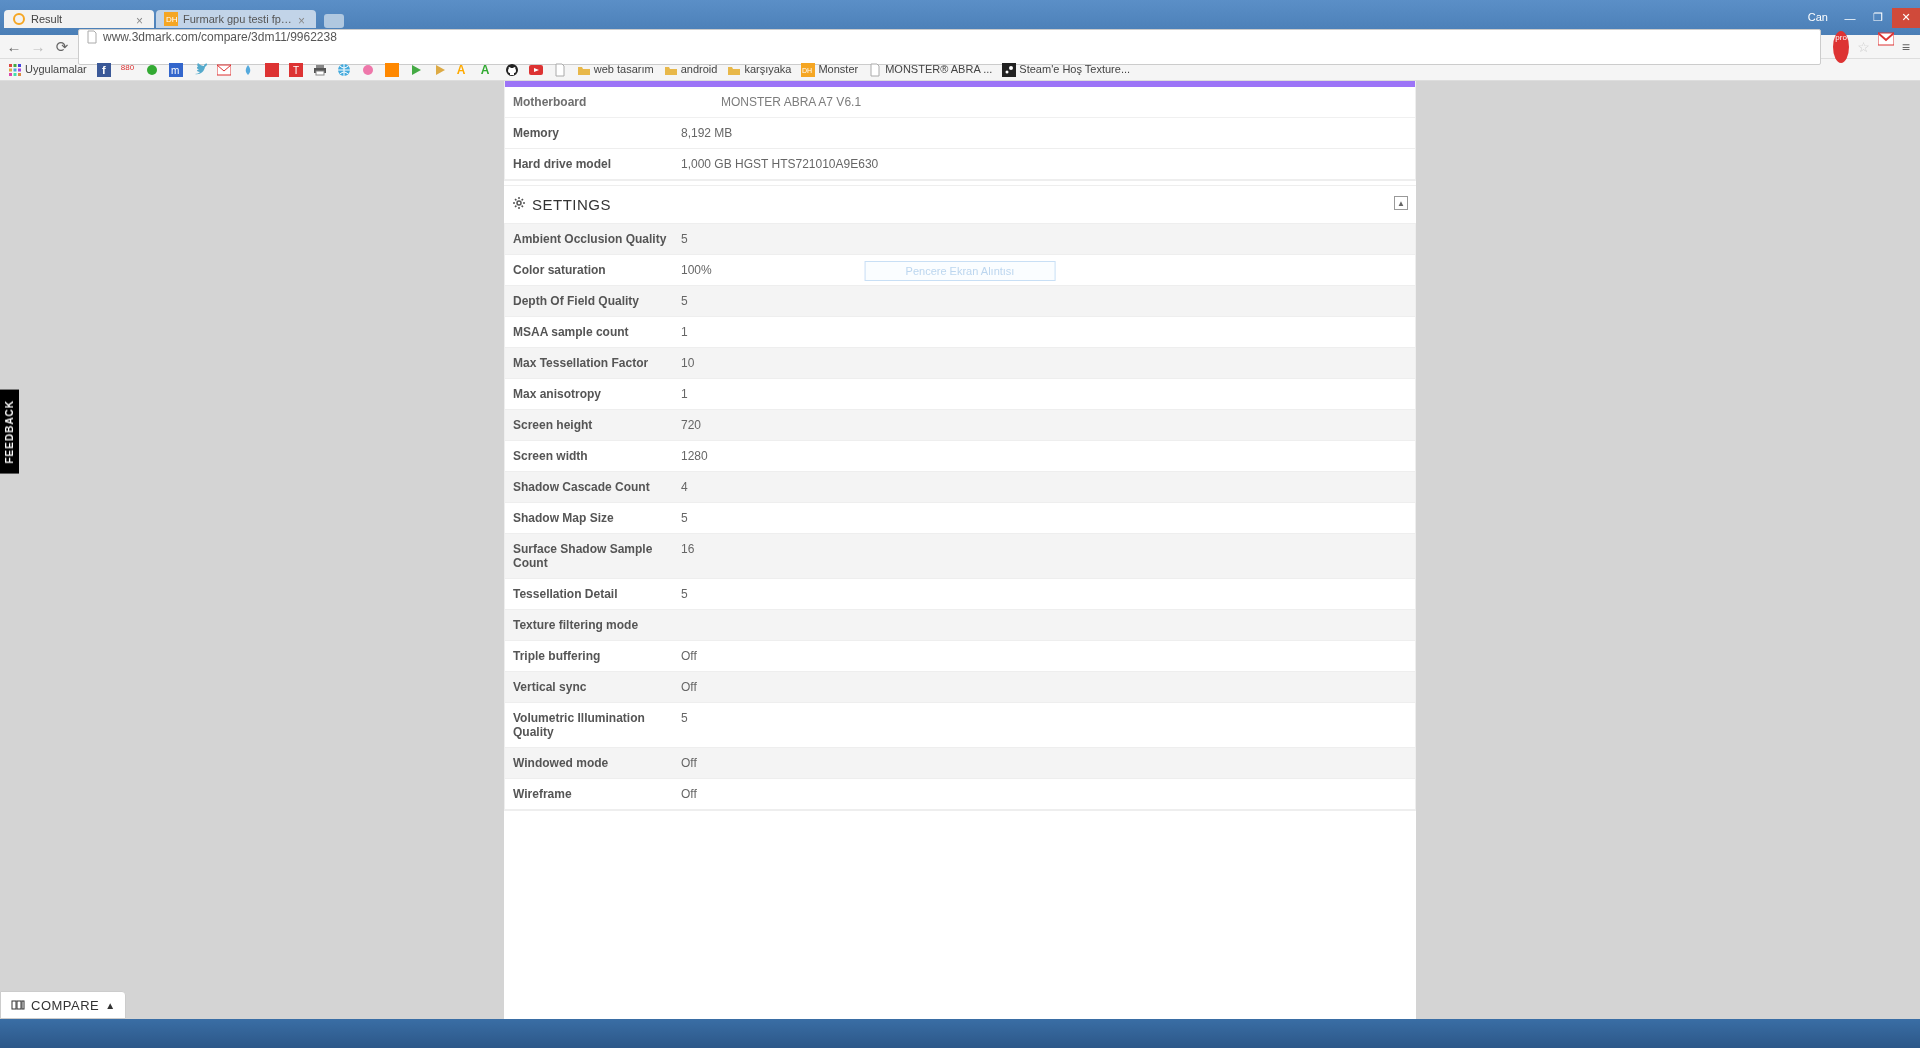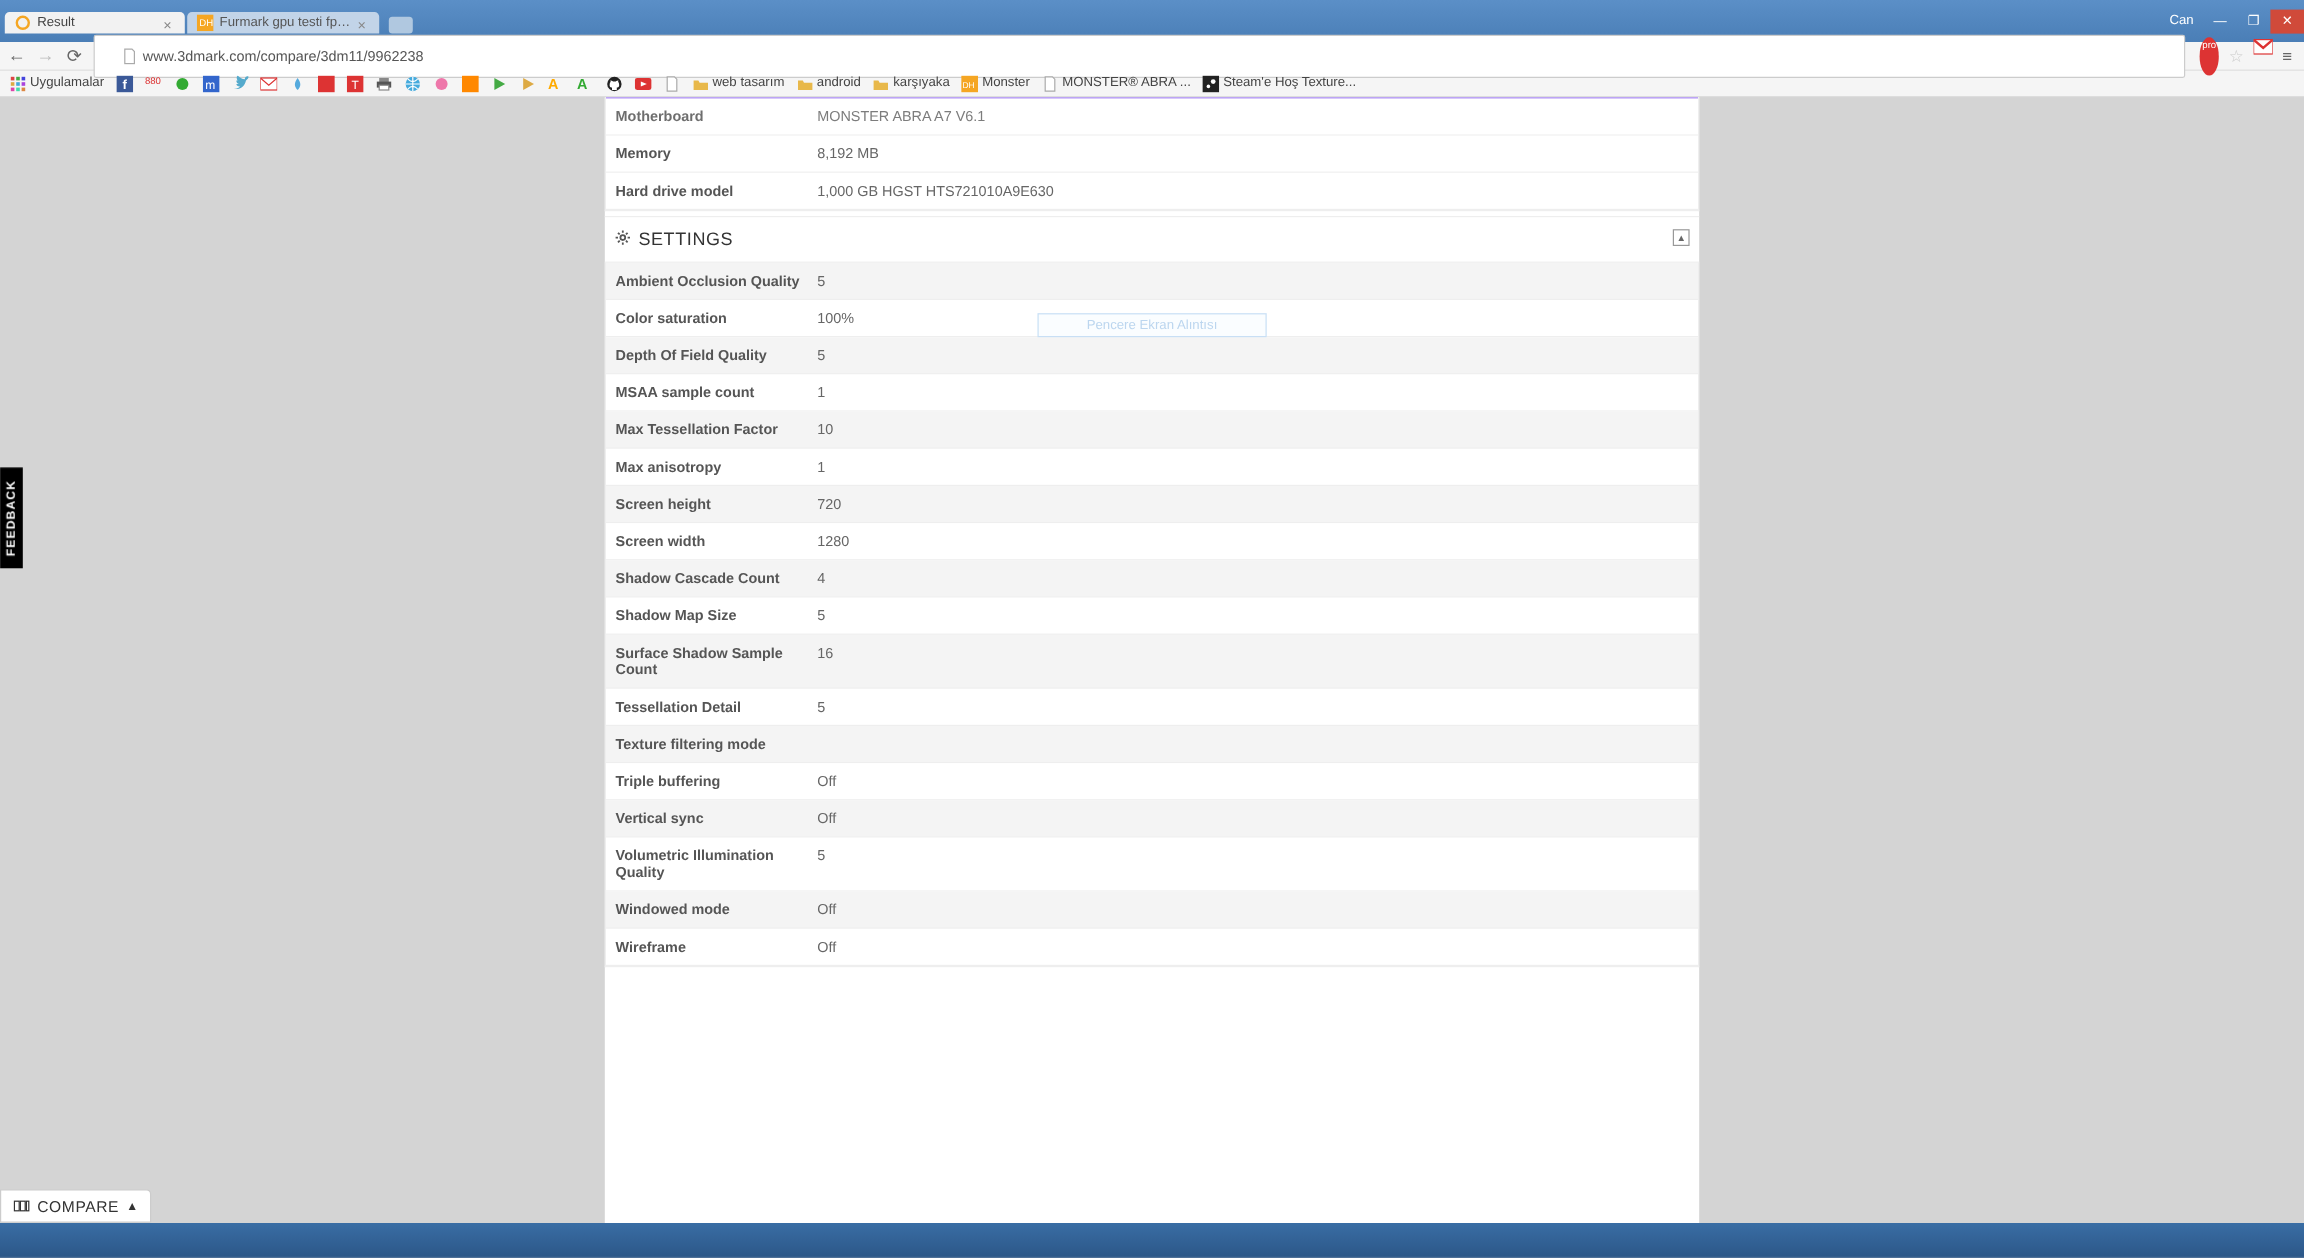--- a/index.html
+++ b/index.html
@@ -16,21 +16,21 @@
 .newtab { width: 20px; height: 14px; background: #b0c8e0; border-radius: 3px; margin-left: 6px; }
 .titlebar-right { margin-left: auto; display: flex; align-items: stretch; height: 20px; }
 .user-label { color: #fff; font-size: 11px; padding: 3px 8px; }
 .win-btn { width: 28px; display: flex; align-items: center; justify-content: center; color: #fff; font-size: 11px; }
 .win-btn.close { background: #d04a3a; }
 
 
 .navbar { height: 24px; background: #f5f5f5; border-bottom: 1px solid #ddd; display: flex; align-items: center; padding: 0 6px; gap: 8px; }
 .nav-icon { width: 16px; height: 16px; display: flex; align-items: center; justify-content: center; color: #666; font-size: 15px; }
 .nav-icon.disabled { color: #bbb; }
-.omnibox { flex: 1; height: 36px; border: 1px solid #ccc; border-radius: 2px; background: #fff; display: flex; align-items: center; padding: 0 22px; font-size: 12px; color: #555; }
+.omnibox { flex: 1; height: 36px; border: 1px solid #ccc; border-radius: 2px; background: #fff; display: flex; padding: 0 6px; font-size: 12px; color: #555; }
 .omnibox .file-icon { width: 14px; height: 14px; margin-right: 4px; color: #888; }
 .nav-right-icons { display: flex; gap: 8px; padding: 0 4px; align-items: center; }
 .icon-badge { width: 16px; height: 32px; border-radius: 2px; }
 
 
 .bookmarks-bar { height: 22px; background: #f5f5f5; border-bottom: 1px solid #ddd; display: flex; align-items: center; padding: 0 6px; gap: 6px; font-size: 11px; color: #444; }
 .bm { display: flex; align-items: flex-start; gap: 3px; padding: 2px 2px; cursor: pointer; }
 .bm-icon { width: 14px; height: 14px; flex-shrink: 0; }
 .bm-label { white-space: nowrap; }
 .folder-icon { color: #e8b84a; }
@@ -336,21 +336,21 @@
           <circle cx="5" cy="9" r="1.5" fill="#fff"></circle>
         </svg>
       </span>
       <span class="bm-label">Steam'e Hoş Texture...</span>
     </div>
 </div>
 
 <div class="content">
   <div class="panel">
     <div style="border:1px solid #eee; border-top:none; margin-bottom:4px;">
-      <div class="info-row" style="background:#fff; border-top:1px solid #8b5cf6; opacity:0.85;">
+      <div class="info-row" style="background:#fff; border-top:6px solid #8b5cf6; opacity:0.85;gap:40px;">
         <div class="info-label">Motherboard</div>
         <div class="info-value">MONSTER ABRA A7 V6.1</div>
       </div>
       <div class="info-row">
         <div class="info-label">Memory</div>
         <div class="info-value">8,192 MB</div>
       </div>
       <div class="info-row" style="background:#fff;">
         <div class="info-label">Hard drive model</div>
         <div class="info-value">1,000 GB HGST HTS721010A9E630</div>

